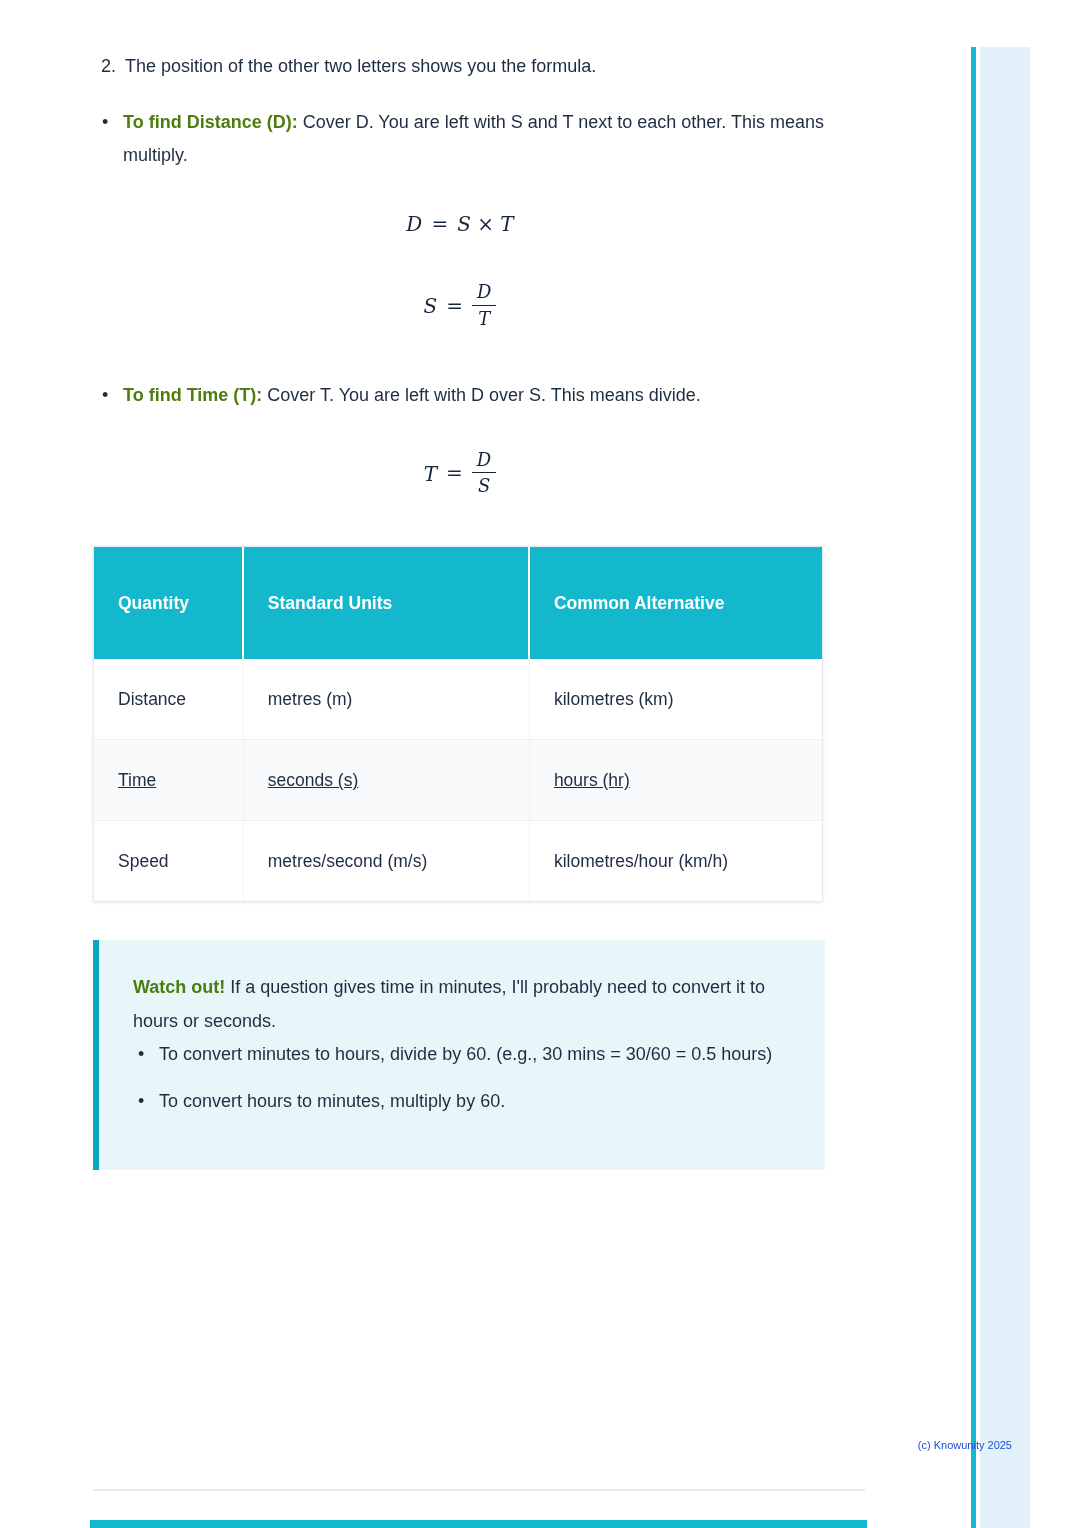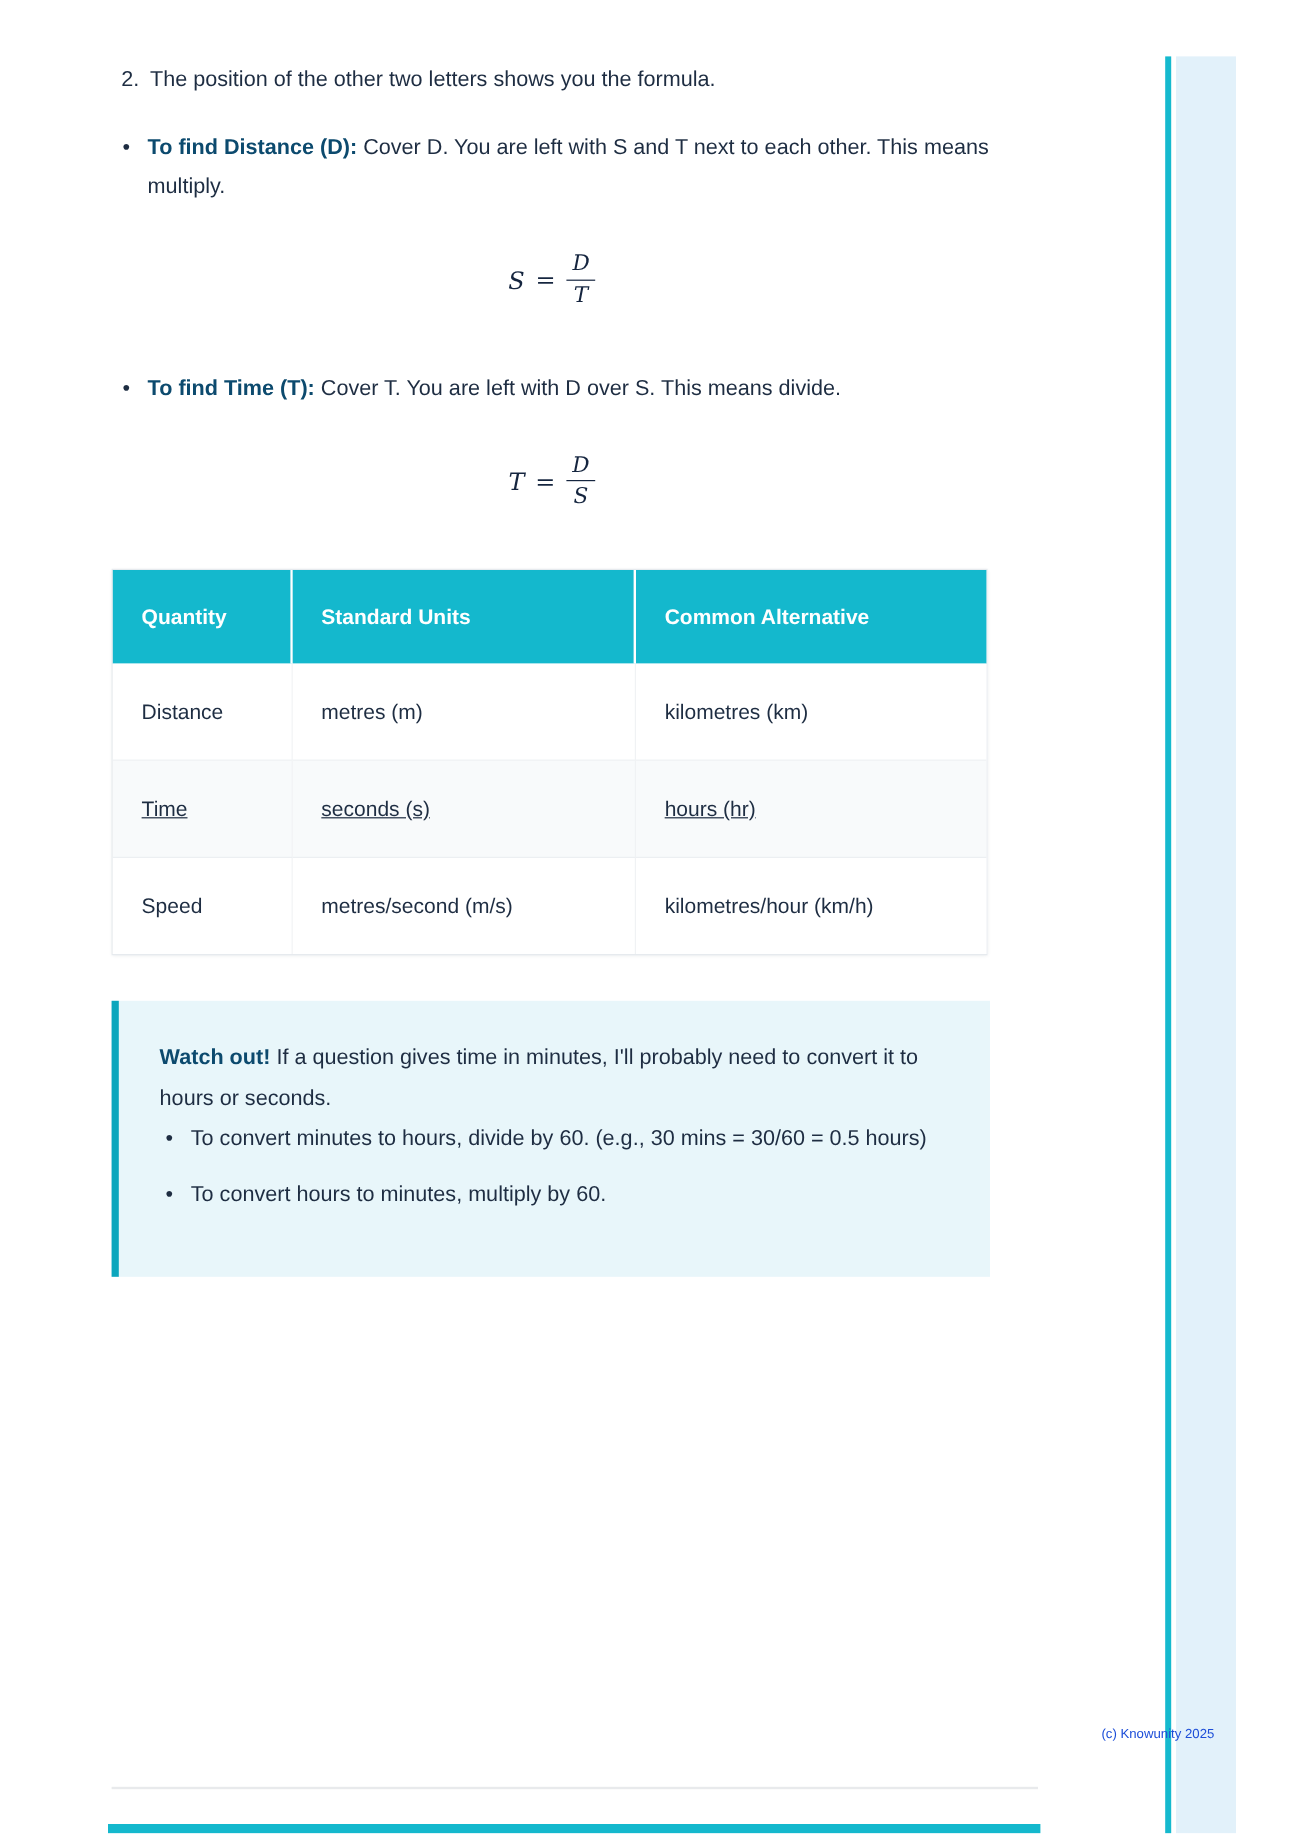--- a/index.html
+++ b/index.html
@@ -43,21 +43,21 @@
     padding-left: 30px;
     margin-bottom: 4px;
     line-height: 33px;
   }
   .bullet::before {
     content: "\2022";
     position: absolute;
     left: 9px;
     color: #1e2d42;
   }
-  .b { font-weight: 700; color: #0c4a6e; }
+  .b { font-weight: 700; color: #4d7c0f; }
 
   .formula {
     text-align: center;
     font-family: "DejaVu Serif", serif;
     font-style: italic;
     font-size: 20px;
     color: #15253f;
     margin: 40px 0 48px 0;
     line-height: normal;
   }
@@ -94,21 +94,21 @@
     box-shadow: 0 1px 3px rgba(20,40,60,0.10);
     border: 1px solid #e6eaee;
     margin-top: 24px;
   }
   .units-table th {
     background: #14b8cd;
     color: #ffffff;
     text-align: left;
     font-weight: 700;
     font-size: 17.5px;
-    padding: 23px 24px;
+    padding: 40px 24px;
     border-right: 2px solid #ffffff;
   }
   .units-table th:last-child { border-right: none; }
   .units-table col.c1 { width: 150px; }
   .units-table col.c2 { width: 287px; }
   .units-table col.c3 { width: 293px; }
   .units-table td {
     padding: 24px 24px;
     background: #ffffff;
     border-bottom: 1px solid #eceff2;
@@ -166,20 +166,23 @@
 
     <div class="num-item">
       <span class="num">2.</span>
       <span>The position of the other two letters shows you the formula.</span>
     </div>
 
     <div class="bullet">
       <span class="b">To find Distance (D):</span><span> Cover D. You are left with S and T next to each other. This means multiply.</span>
     </div>
 
+    <div class="formula">
+      <span>D</span><span class="eq">=</span><span>S × T</span>
+    </div>
 
 
     <div class="formula">
       <span>S</span><span class="eq">=</span><span class="frac">
           <span class="fnum">D</span>
           <span class="fden">T</span>
         </span>
     </div>
 
     <div class="bullet">

